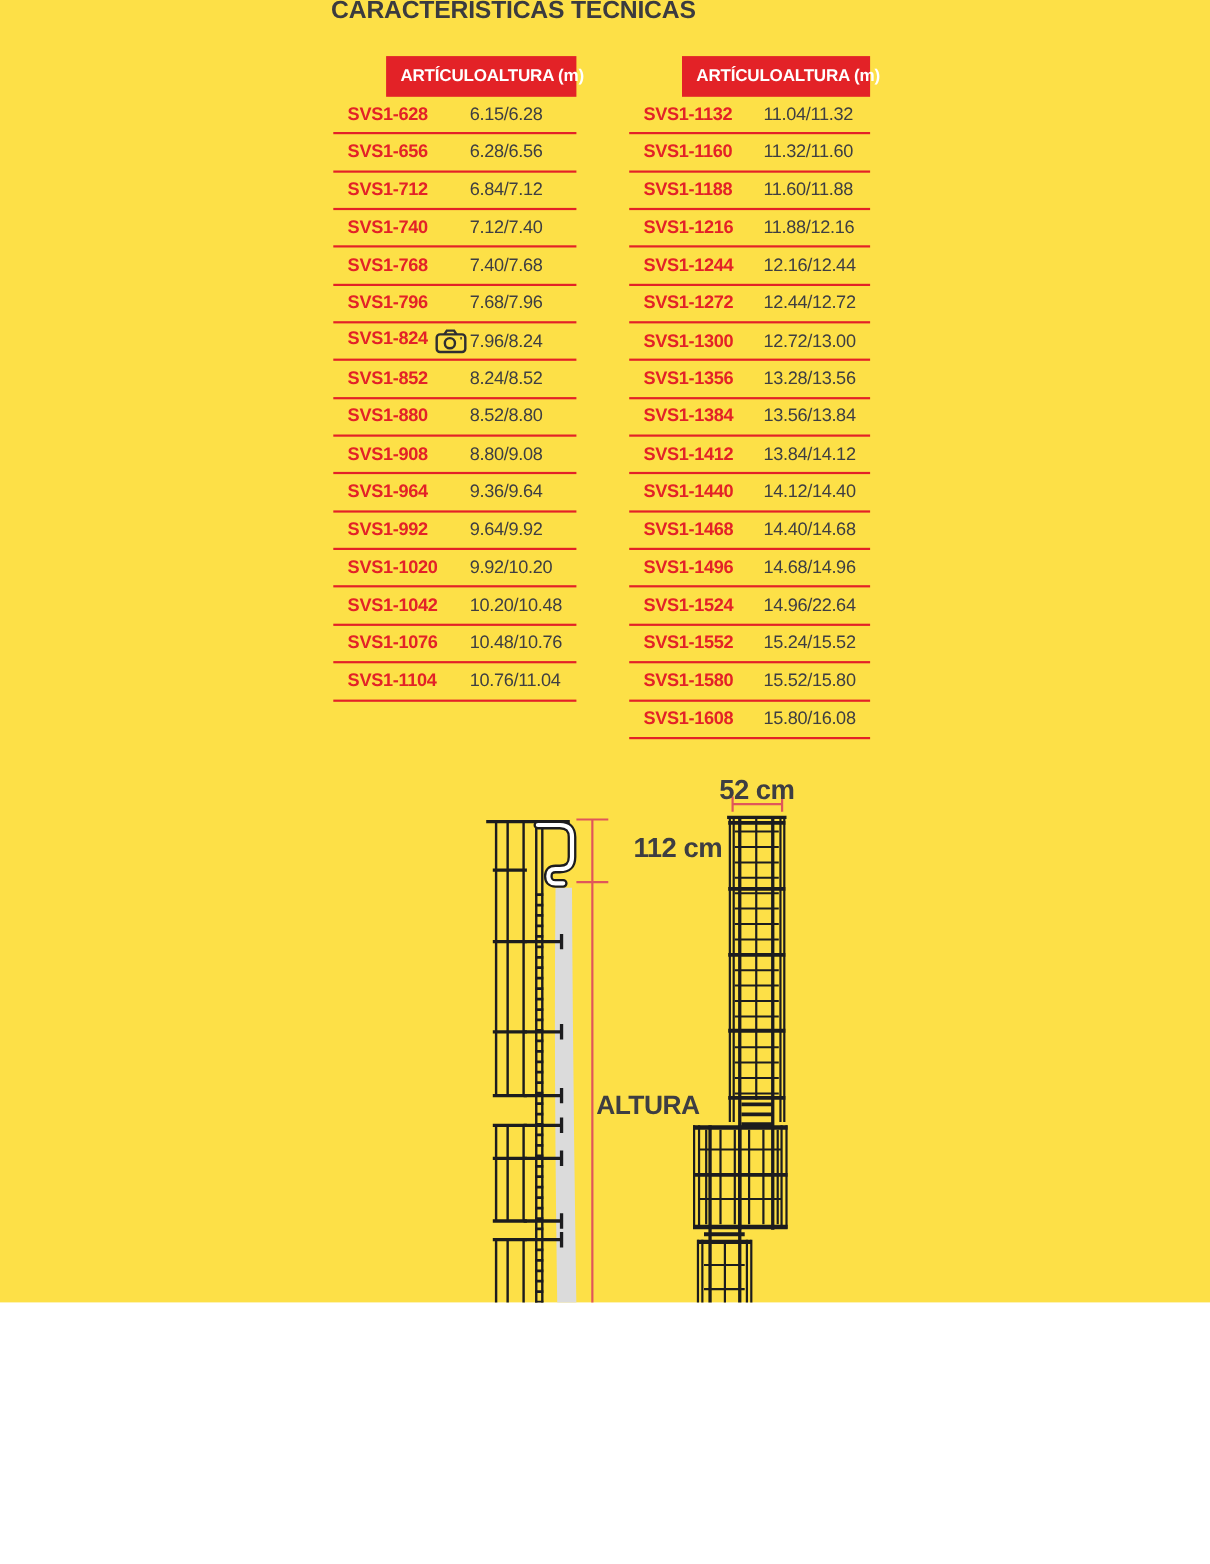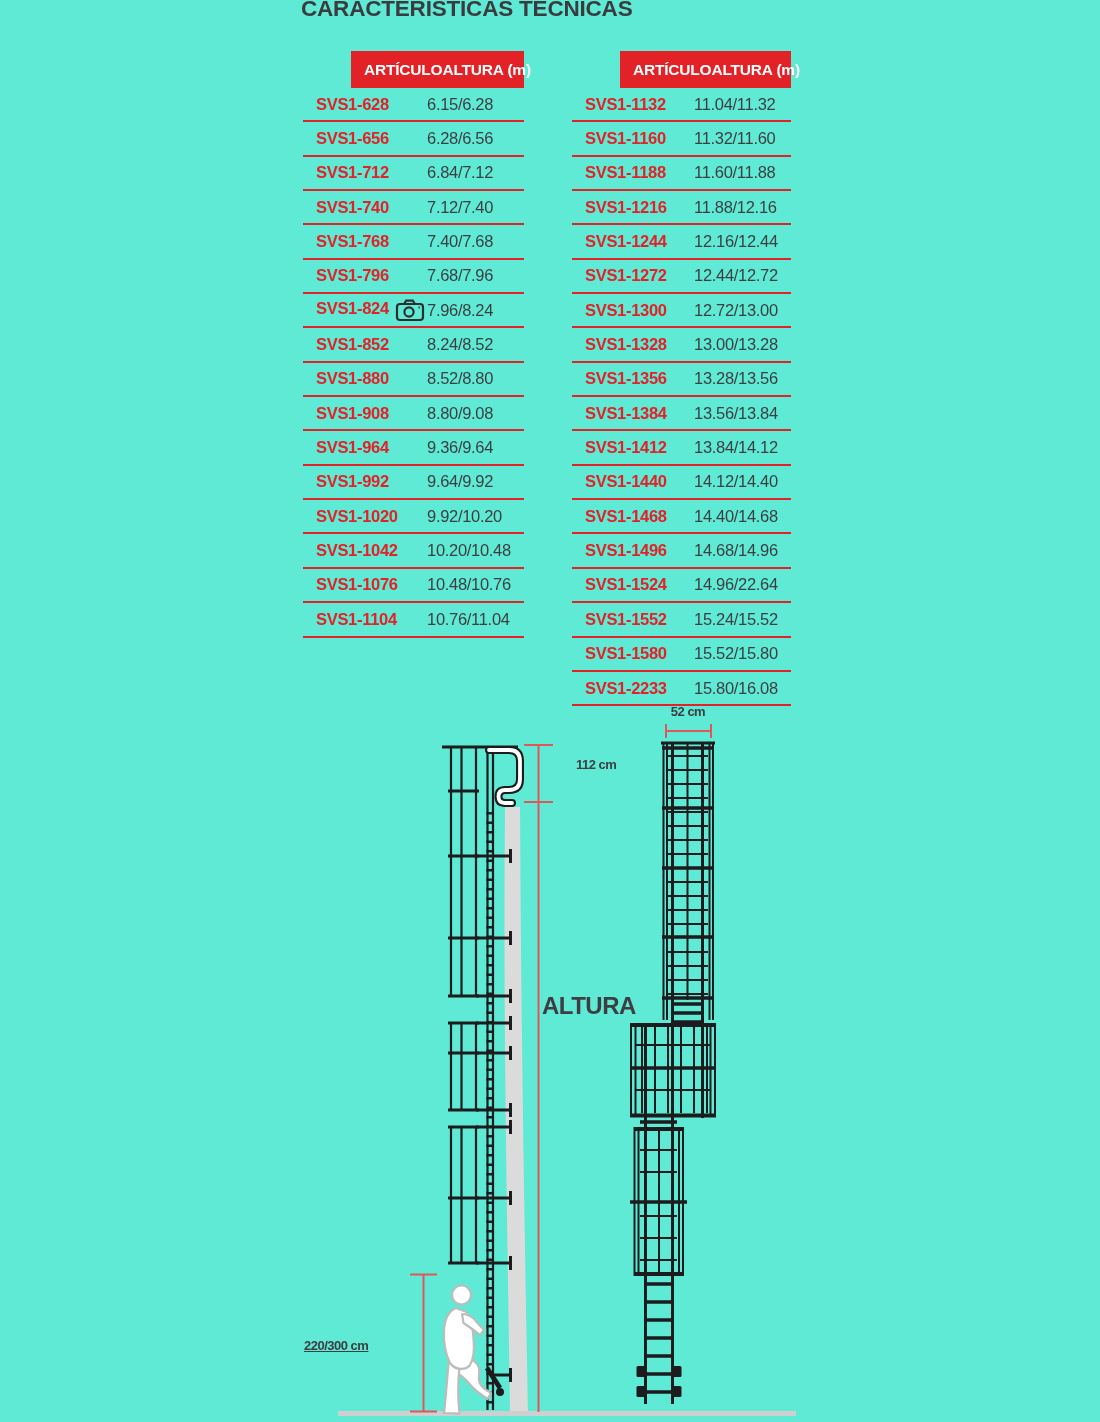--- a/index.html
+++ b/index.html
@@ -1,33 +1,33 @@
 <!DOCTYPE html>
 <html style="--accent-red: #e32227; --dimension-red: #e0565a; --drawing-dark: #1c1c1e; --text-dark: #3e3e42; --wall-gray: #dbdbdb; --ground-gray: #cfcfcf; --figure-gray: #bcbcbc;"><head>
 <meta charset="utf-8">
 <style>
   html,body{margin:0;padding:0;background:#fff;}
   body{width:1100px;height:1422px;font-family:"Liberation Sans",sans-serif;}
-  .page{position:relative;width:1100px;height:1422px;background:#5eead4;overflow:hidden;}
+  .page{position:relative;width:1100px;height:1184px;background:#fde047;overflow:hidden;}
   .title{position:absolute;left:301px;top:-4px;margin:0;font-size:22.5px;font-weight:700;
          color:#3b3b3f;letter-spacing:-0.2px;white-space:nowrap;}
   .spec-table{position:absolute;top:51px;width:221px;}
   .spec-table.left{left:303px;}
   .spec-table.right{left:572px;width:219px;}
   .thead{height:37px;background:var(--accent-red,#e32227);color:#fff;display:flex;align-items:center;
          justify-content:space-between;padding:0 11px 0 13px;box-sizing:border-box;
          font-size:15.5px;font-weight:700;letter-spacing:-0.2px;white-space:nowrap;margin-left:48px;}
   .row{height:34.35px;border-bottom:2px solid var(--accent-red,#e32227);display:flex;align-items:center;
        padding-left:13px;box-sizing:border-box;font-size:16.5px;letter-spacing:-0.3px;white-space:nowrap;}
   .article-wrap{flex:1;display:flex;align-items:flex-start;gap:6px;font-weight:700;color:var(--accent-red,#e32227);}
   .height-cell{width:97px;flex:none;color:var(--text-dark,#3e3e42);font-weight:400;}
   .camera-icon{flex:none;display:inline-block;}
   .diagram{position:absolute;left:0;top:0;width:1100px;height:1422px;pointer-events:none;}
   .diagram svg{position:absolute;left:280px;top:698px;}
-  .dim-label{position:absolute;font-weight:700;color:var(--text-dark,#3e3e42);font-size:13px;
+  .dim-label{position:absolute;font-weight:700;color:var(--text-dark,#3e3e42);font-size:25px;
              letter-spacing:-0.5px;white-space:nowrap;}
   #lbl-52{left:640px;top:704px;width:96px;text-align:center;}
   #lbl-112{left:576px;top:757px;}
   #lbl-altura{left:542px;top:992px;font-size:24px;}
   #lbl-220{left:304px;top:1338px;width:110px;text-align:left;text-decoration:underline;}
   .st{stroke:var(--drawing-dark,#1c1c1e);fill:none;}
   .dim{stroke:var(--dimension-red,#e0565a);fill:none;stroke-width:2;}
   .w18{stroke-width:1.8}.w2{stroke-width:2}.w22{stroke-width:2.2}.w3{stroke-width:3}
   .w35{stroke-width:3.5}.w4{stroke-width:4}
   .fill-dark{fill:var(--drawing-dark,#1c1c1e);stroke:none;}
@@ -196,26 +196,20 @@
           <span class="height-cell">12.44/12.72</span>
         </div>
         <div class="row">
           <span class="article-wrap">
             <span>SVS1-1300</span>
           </span>
           <span class="height-cell">12.72/13.00</span>
         </div>
         <div class="row">
           <span class="article-wrap">
-            <span>SVS1-1328</span>
-          </span>
-          <span class="height-cell">13.00/13.28</span>
-        </div>
-        <div class="row">
-          <span class="article-wrap">
             <span>SVS1-1356</span>
           </span>
           <span class="height-cell">13.28/13.56</span>
         </div>
         <div class="row">
           <span class="article-wrap">
             <span>SVS1-1384</span>
           </span>
           <span class="height-cell">13.56/13.84</span>
         </div>
@@ -256,21 +250,21 @@
           <span class="height-cell">15.24/15.52</span>
         </div>
         <div class="row">
           <span class="article-wrap">
             <span>SVS1-1580</span>
           </span>
           <span class="height-cell">15.52/15.80</span>
         </div>
         <div class="row">
           <span class="article-wrap">
-            <span>SVS1-2233</span>
+            <span>SVS1-1608</span>
           </span>
           <span class="height-cell">15.80/16.08</span>
         </div>
       </div>
   </section>
 
   <div class="diagram">
     <svg width="540" height="724" viewBox="280 698 540 724">
 
       <path class="wall" d="M505 807C503 1010 507 1210 510 1413L528 1413C524 1210 521 1010 520 807Z"></path>

